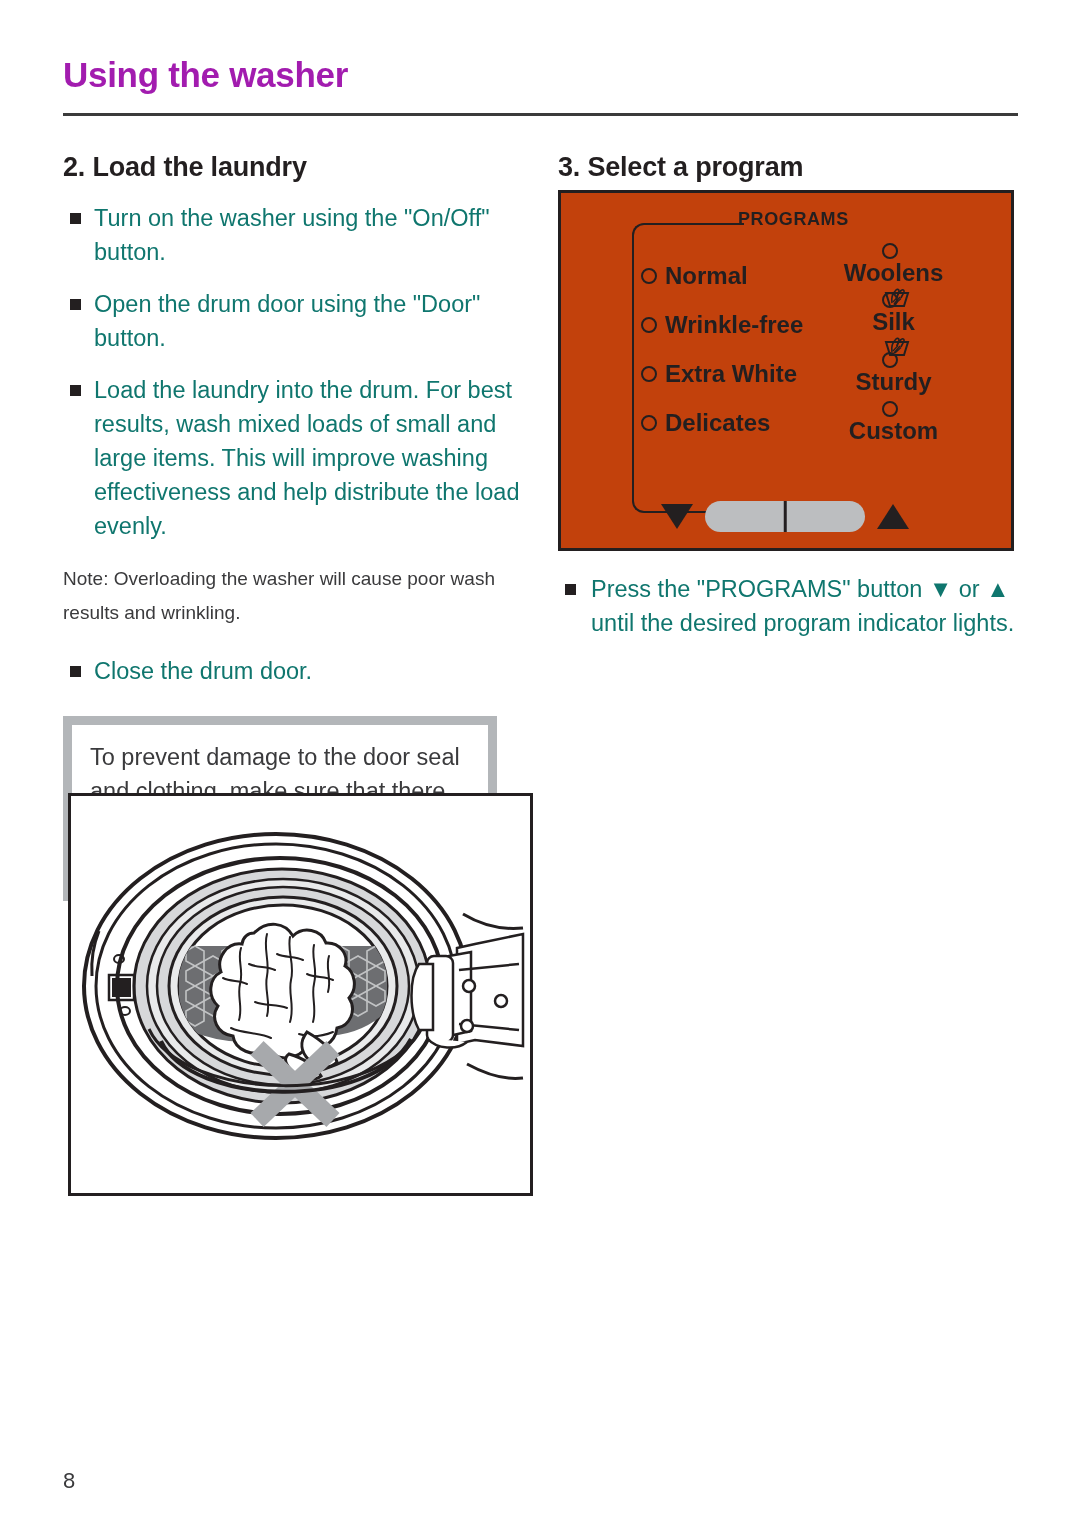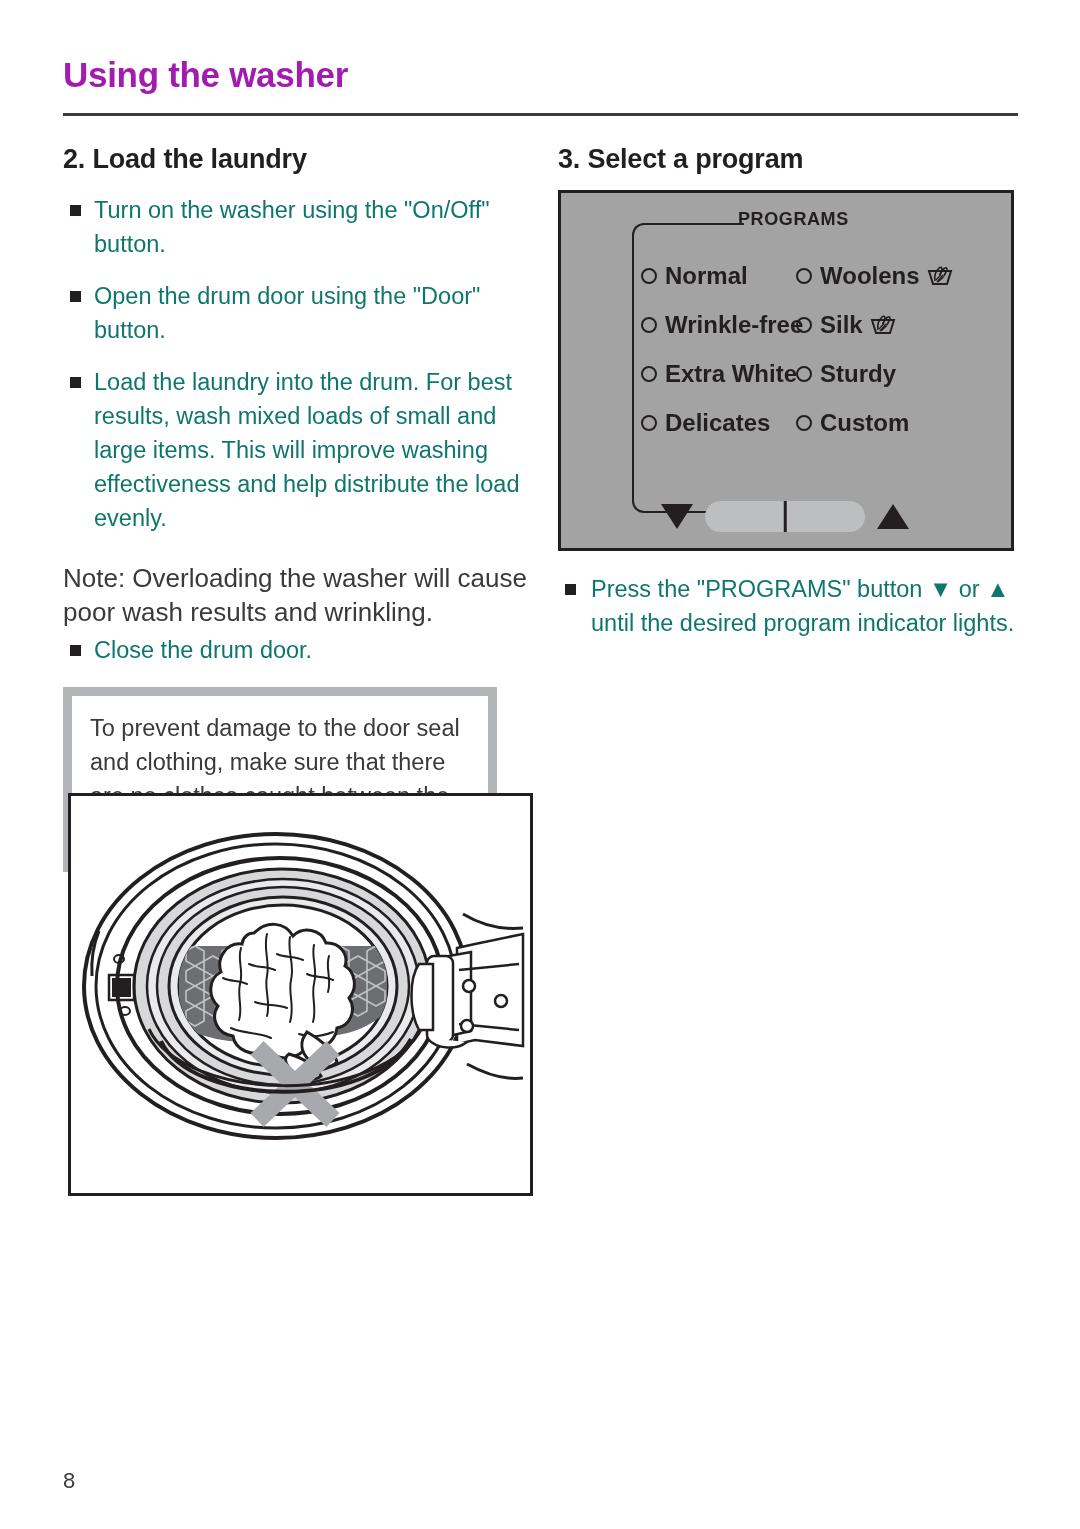--- a/index.html
+++ b/index.html
@@ -55,21 +55,21 @@
     position: absolute;
     left: 558px;
     top: 140px;
     width: 460px;
   }
 
   .section-heading {
     font-size: 27px;
     font-weight: bold;
     color: #231f20;
-    margin: 4px 0 18px 0;
+    margin: 12px 0 18px 0;
     letter-spacing: -0.2px;
   }
 
   
   .bullet {
     position: relative;
     padding-left: 31px;
     font-size: 23.5px;
     line-height: 34px;
     color: #0f766e;
@@ -77,24 +77,24 @@
   }
   .bullet .sq {
     position: absolute;
     left: 7px;
     top: 12px;
     width: 11px;
     height: 11px;
     background: #231f20;
   }
   .plain-para {
-    font-size: 26px;
+    font-size: 19px;
     line-height: 34px;
     color: #3a3a3c;
-    margin-bottom: 4px;
+    margin-bottom: 24px;
   }
 
   
   .warn-box {
     margin-top: 6px;
     border: 9px solid #b3b6b9;
     background: #ffffff;
     padding: 15px 16px 16px 18px;
     width: 434px;
     box-sizing: border-box;
@@ -119,21 +119,21 @@
   }
   .illus-box svg { display: block; }
 
   
   .panel {
     position: absolute;
     left: 558px;
     top: 190px;
     width: 456px;
     height: 361px;
-    background: #a3a3a3;
+    background: #c2410c;
     border: 3px solid #231f20;
     box-sizing: border-box;
   }
   .panel-label {
     position: absolute;
     left: 177px;
     top: 16px;
     font-size: 18px;
     font-weight: bold;
     letter-spacing: 0.6px;
@@ -168,21 +168,21 @@
   }
   .prog-item {
     display: flex;
     align-items: center;
     font-size: 24px;
     font-weight: bold;
     color: #231f20;
     white-space: nowrap;
   }
   .prog-item.c1 { width: 155px; }
-  .prog-item.c2 { width: 195px; }
+  .prog-item.c2 { width: 195px; flex-direction: column; }
   .led {
     width: 16px;
     height: 16px;
     border: 2.5px solid #231f20;
     border-radius: 50%;
     box-sizing: border-box;
     margin-right: 8px;
     flex: none;
   }
   .wash-sym {
@@ -276,21 +276,21 @@
       <span>Open the drum door using the "Door" button.</span>
     </div>
 
     <div class="bullet">
       <span class="sq"></span>
       <span>Load the laundry into the drum. For best results, wash mixed loads of small and large items. This will improve washing effectiveness and help distribute the load evenly.</span>
     </div>
 
     <p class="plain-para">Note: Overloading the washer will cause poor wash results and wrinkling.</p>
 
-    <div class="bullet" style="margin-bottom:20px;">
+    <div class="bullet" style="margin-bottom:28px;">
       <span class="sq"></span>
       <span>Close the drum door.</span>
     </div>
 
     <div class="warn-box">
       <p>To prevent damage to the door seal and clothing, make sure that there are no clothes caught between the drum door and the seal.</p>
     </div>
   </div>
 
   <div class="illus-box">

